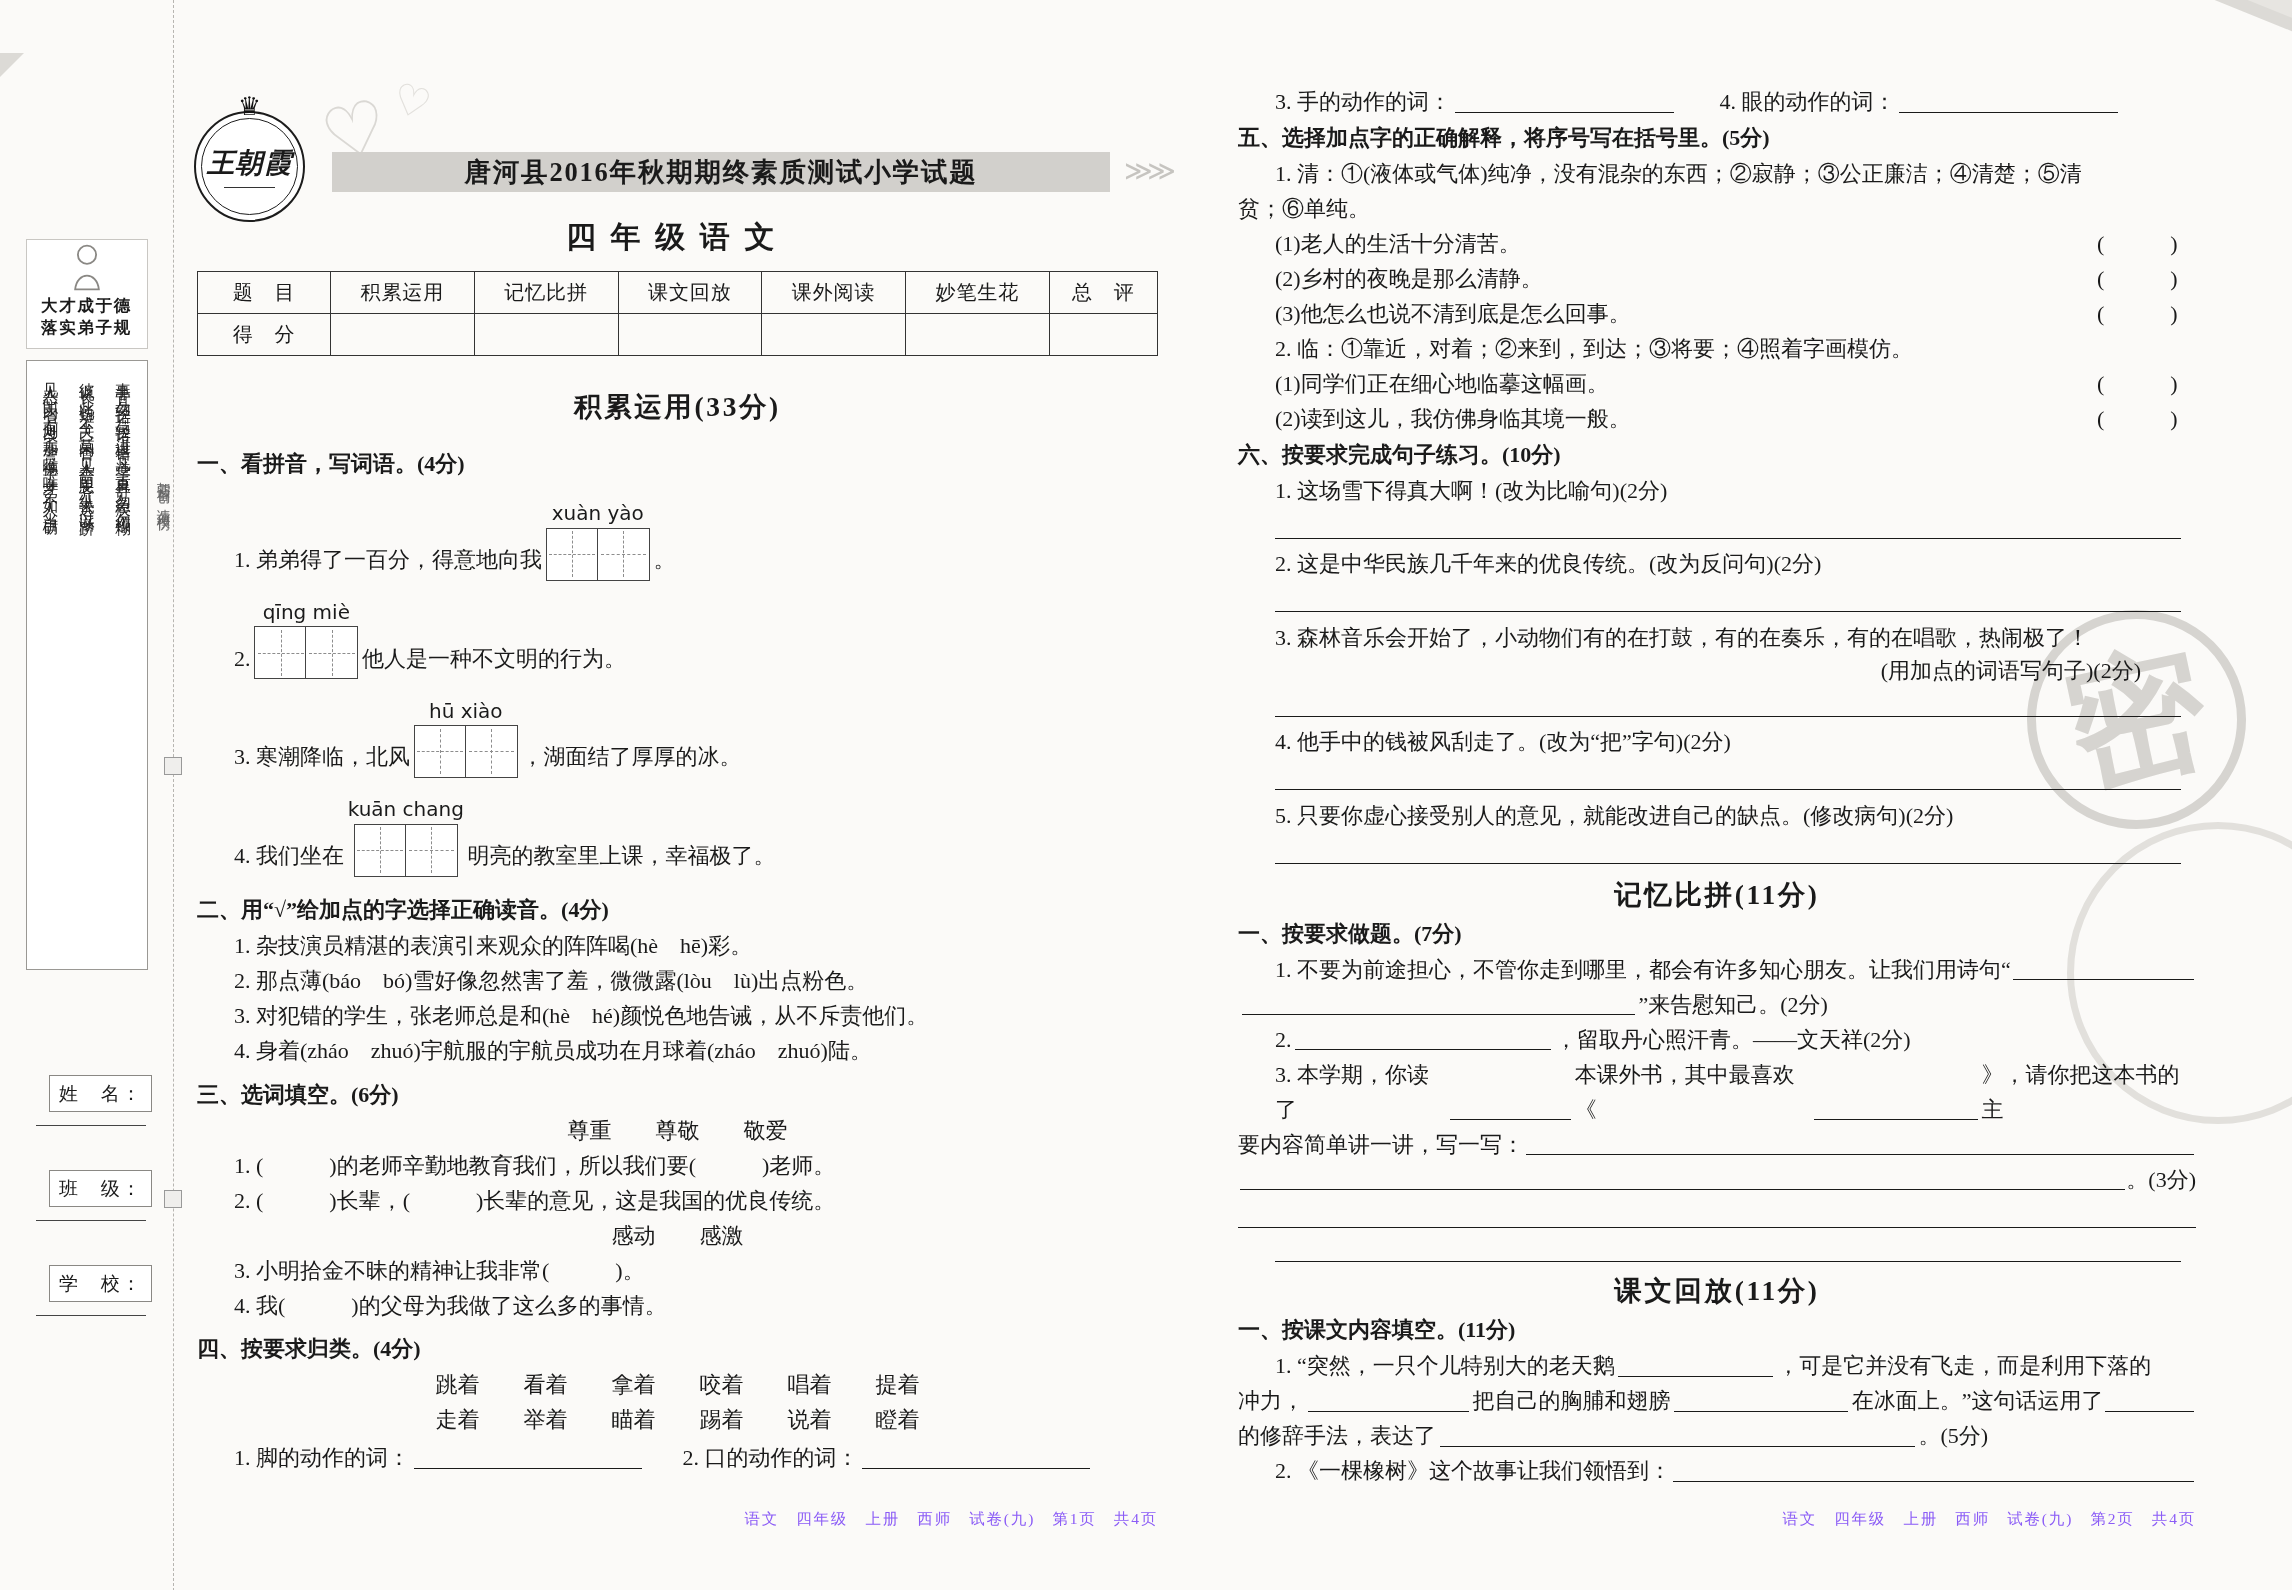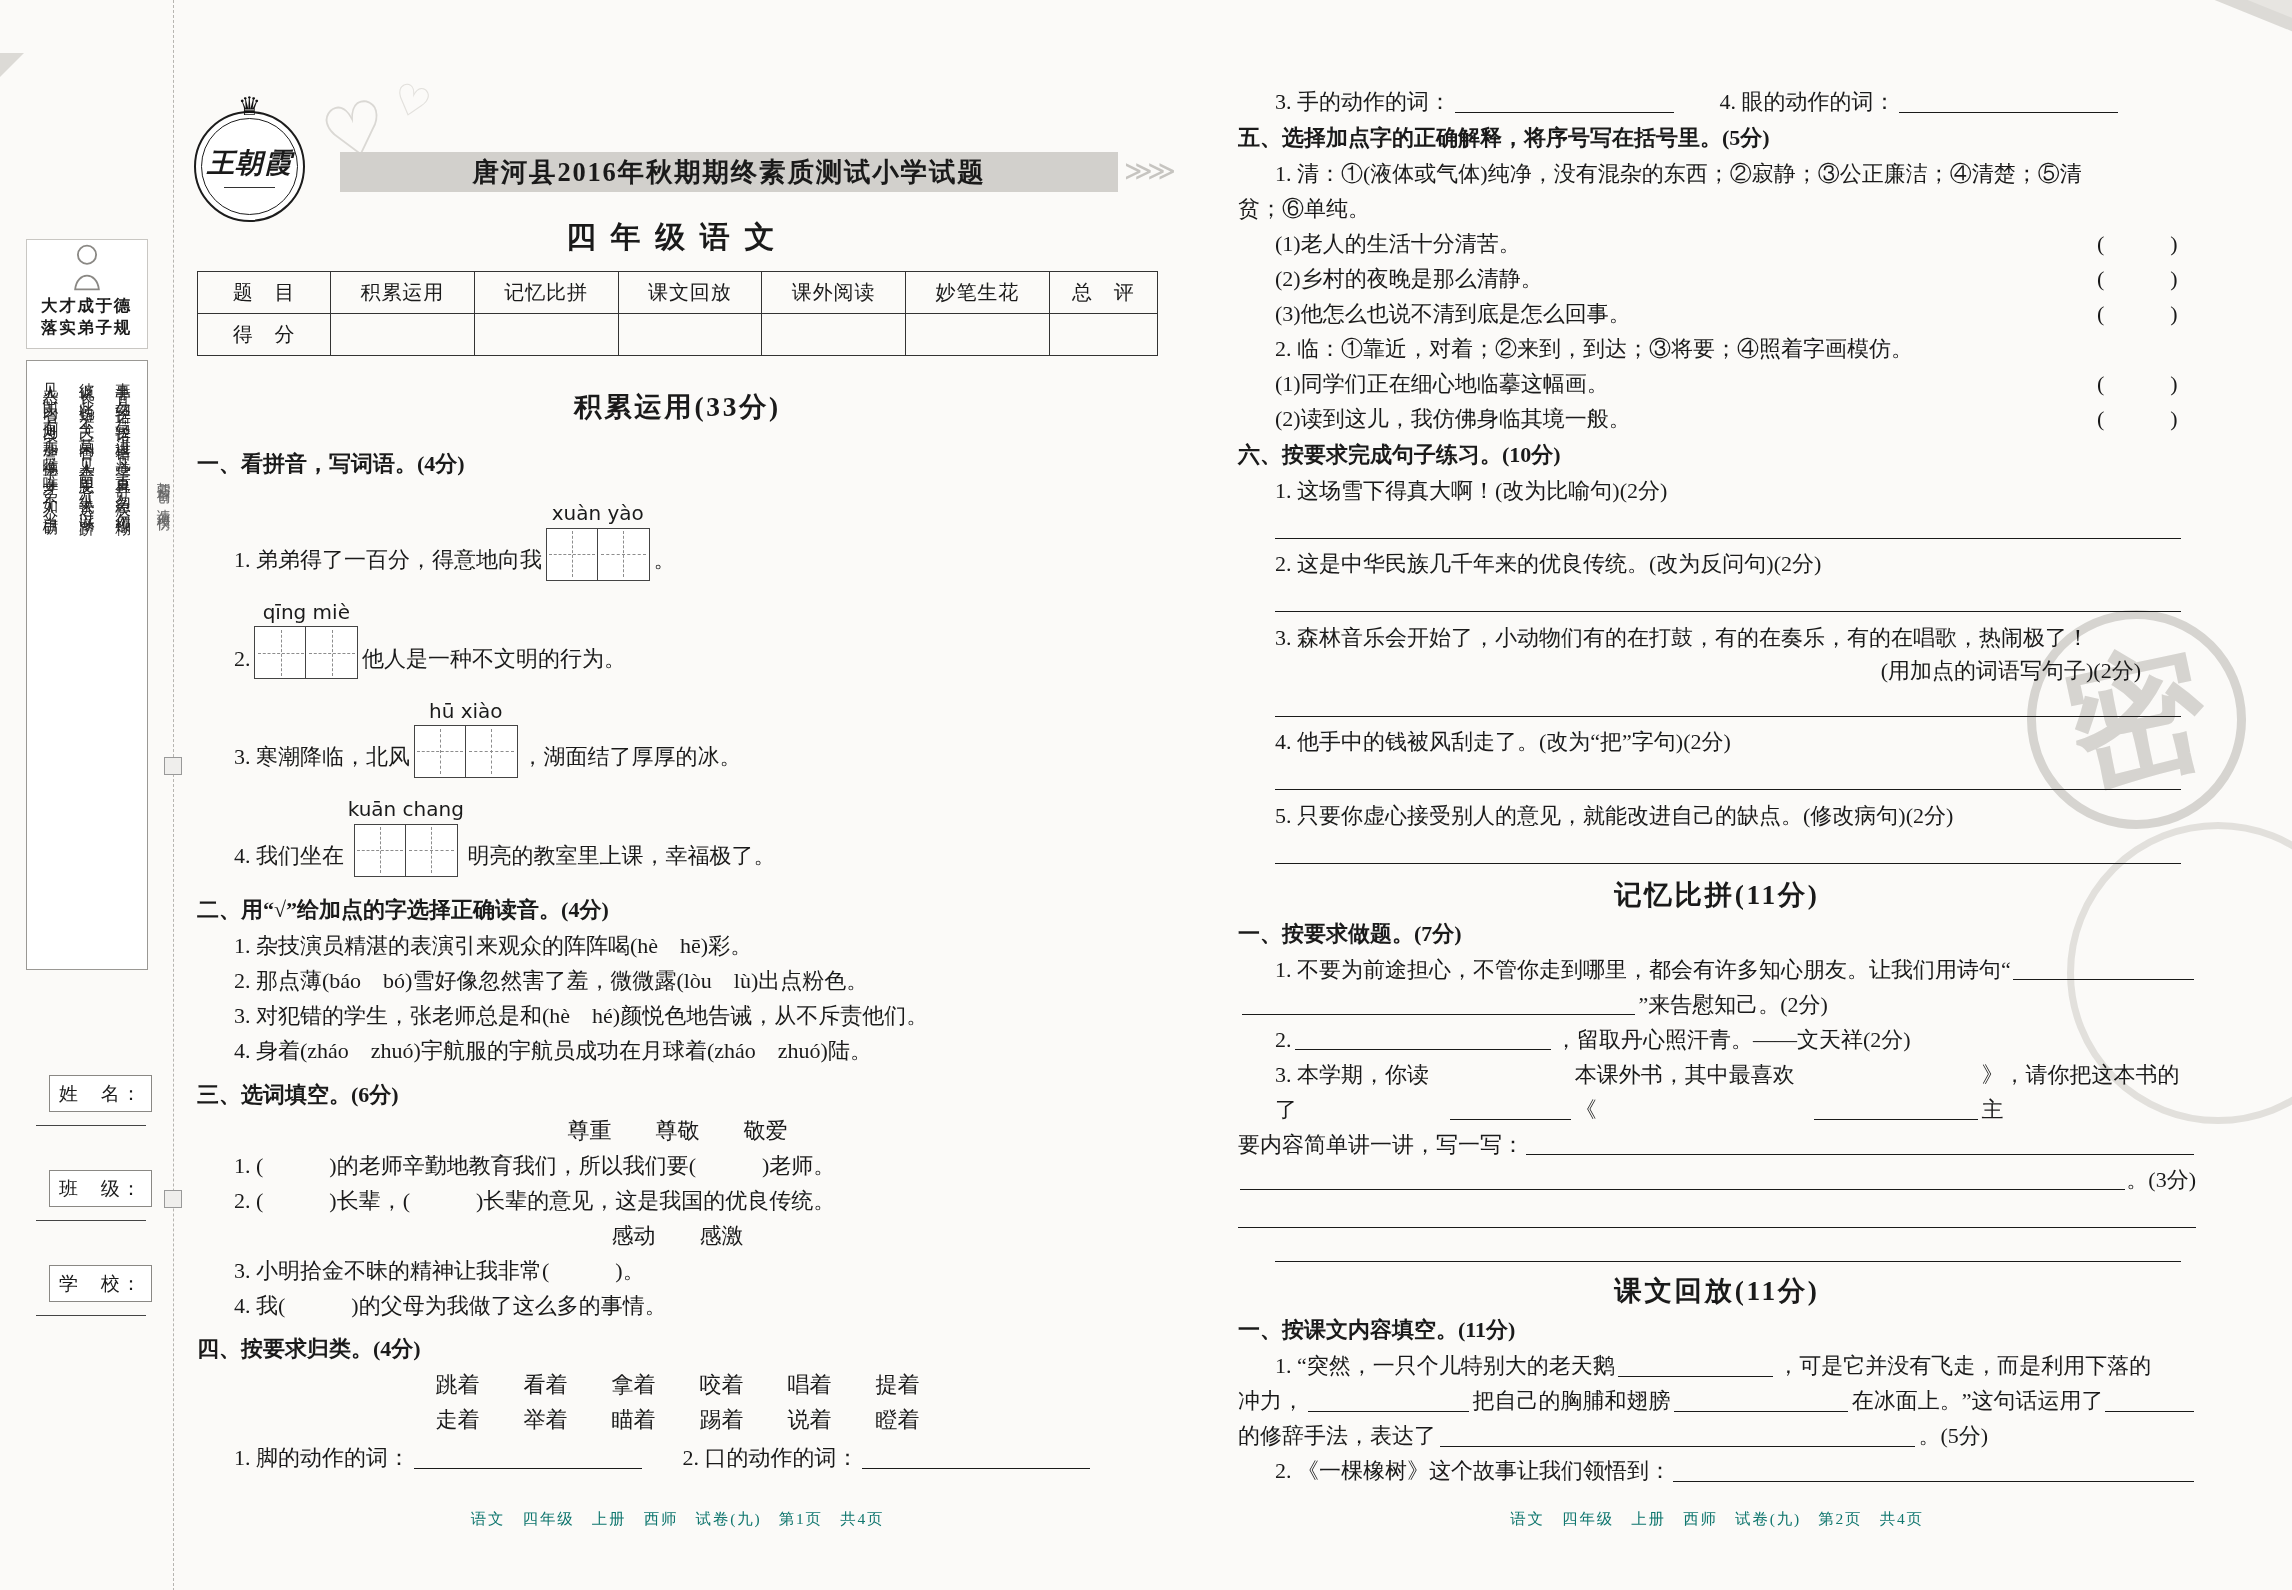--- a/index.html
+++ b/index.html
@@ -40,21 +40,21 @@
   .id-line { width:110px; border-bottom:1.8px solid #444; margin-top:12.8px; margin-left:-12.8px; }
   
   .logo { position:absolute; left:194px; top:111px; width:111px; height:111px;
     border:2.7px solid #1c1c1c; border-radius:50%; background:#fff;
     display:flex; flex-direction:column; align-items:center; justify-content:center; z-index:3; }
   .logo::after { content:""; position:absolute; inset:4.6px; border:0.9px solid #1c1c1c; border-radius:50%; }
   .logo .crown { position:absolute; top:-22px; font-family:"DejaVu Sans",sans-serif; font-size:25.6px; color:#111; }
   .logo .logo-text { font-size:27.4px; font-weight:bold; letter-spacing:0.9px; font-style:italic; }
   .logo .logo-rule { width:51px; border-top:0.9px solid #333; margin-top:5.5px; }
   .heart { position:absolute; font-family:"DejaVu Sans",sans-serif; color:#dad8d4; z-index:1; }
-  .banner { position:absolute; left:340px; top:152px; width:778px; height:40px;
+  .banner { position:absolute; left:332px; top:152px; width:778px; height:40px;
     background:#d2d0cc; text-align:center; font-size:26.5px; font-weight:bold;
     line-height:40px; letter-spacing:1.8px; z-index:2; }
   .chevrons { position:absolute; left:1124px; top:155px; font-family:"DejaVu Sans",sans-serif;
     font-size:27.4px; color:#c6c4c0; letter-spacing:-5.5px; }
   .subtitle { position:absolute; left:197px; top:217px; width:961px; text-align:center;
     font-size:30px; font-weight:bold; letter-spacing:14.6px; }
   
   .page1 { position:absolute; left:197px; top:265px; width:961px; }
   .page2 { position:absolute; left:1238px; top:84px; width:958px; }
   
@@ -69,21 +69,21 @@
   .pinyin { font-family:"DejaVu Sans",sans-serif; font-size:20px; line-height:27.4px; }
   .tzg { display:inline-flex; }
   .cell { width:53px; height:53px; border:1.8px solid #444; margin-left:-1.8px; position:relative; background:#fff; }
   .cell:first-child { margin-left:0; }
   .cell::before { content:""; position:absolute; left:50%; top:2.7px; bottom:2.7px; border-left:1.8px dashed #8d8d8d; }
   .cell::after  { content:""; position:absolute; top:50%; left:2.7px; right:2.7px; border-top:1.8px dashed #8d8d8d; }
   
   .brrow { display:flex; justify-content:space-between; padding-right:18.3px; }
   .note-r { text-align:right; padding-right:55px; font-size:22px; line-height:31px; }
   
-  .footer { position:absolute; top:1509px; text-align:center; font-size:15.5px; color:#0f766e; letter-spacing:1.8px; }
+  .footer { position:absolute; top:1509px; text-align:right; font-size:15.5px; color:#8b5cf6; letter-spacing:1.8px; }
   
   .stamp { position:absolute; left:2027px; top:610px; width:219px; height:219px;
     border:9.1px solid #d6d4d0; border-radius:50%; transform:rotate(-12deg);
     display:flex; align-items:center; justify-content:center; z-index:0; }
   .stamp span { font-size:137px; font-weight:bold; color:#d6d4d0; }
   .stamp2 { position:absolute; left:2067px; top:822px; width:302px; height:302px;
     border:7.3px solid #e2e0dc; border-radius:50%; z-index:0; }
   .corner-tr  { position:absolute; left:2184px; top:-31px; width:201px; height:57px;
     background:#dcdad6; transform:rotate(22deg); }
   .corner-tr2 { position:absolute; left:2229px; top:-9.1px; width:183px; height:37px;

